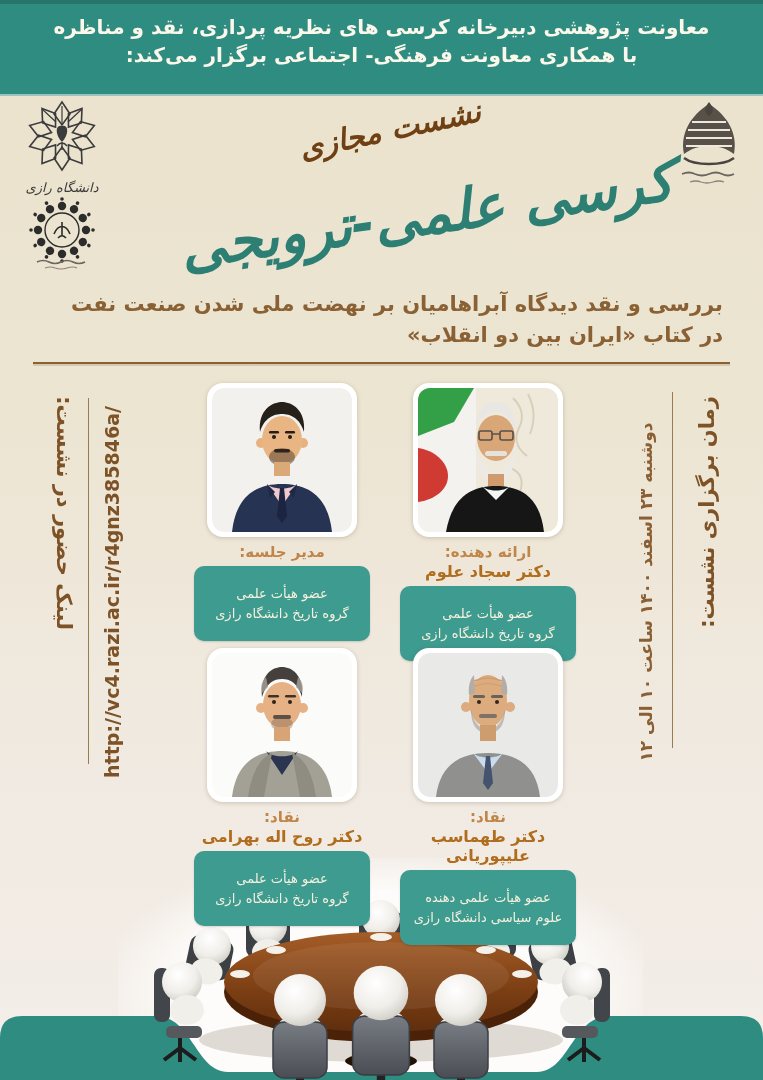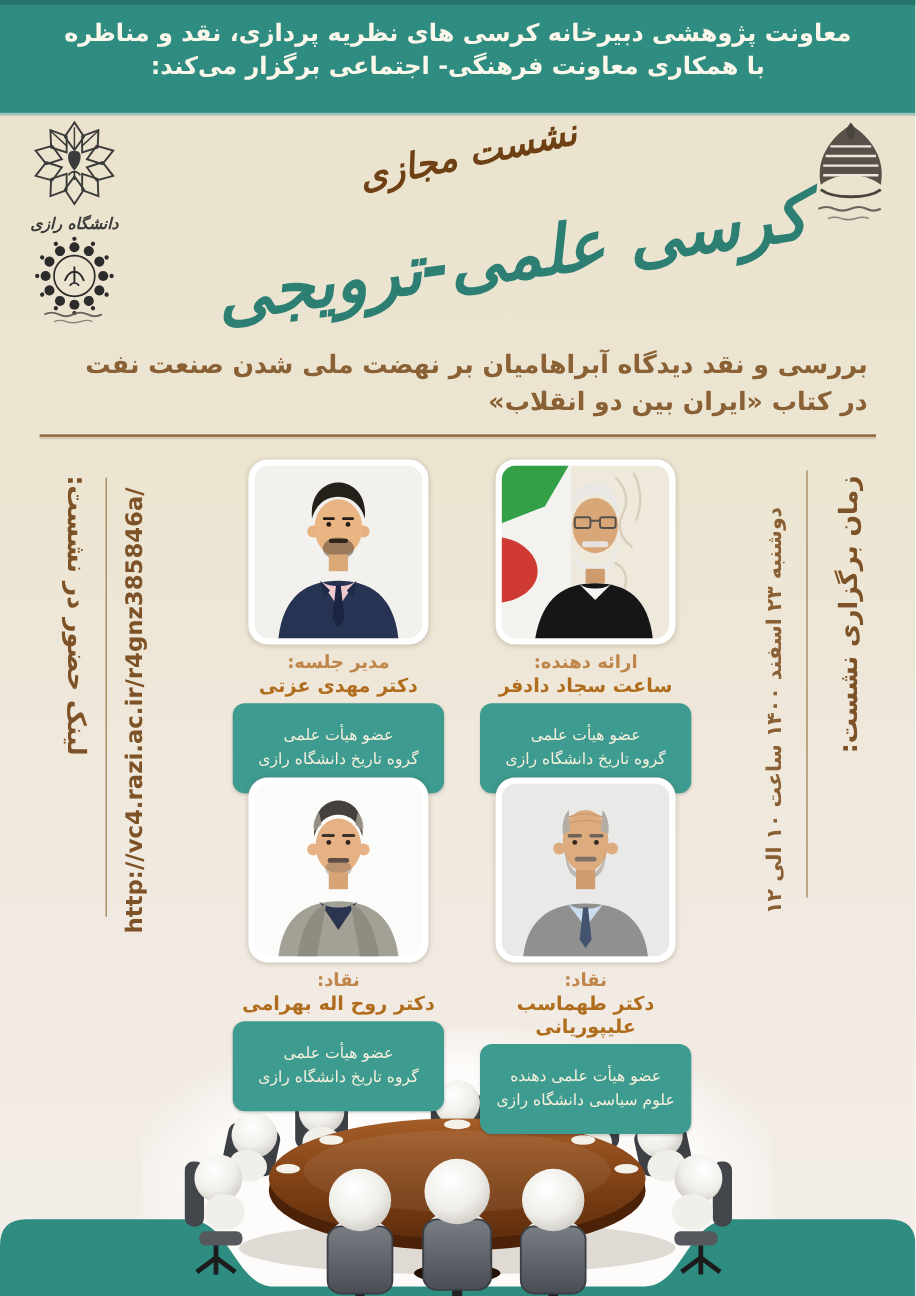--- a/index.html
+++ b/index.html
@@ -12,21 +12,21 @@
   .header{
     position:absolute;top:0;left:0;right:0;height:90px;background:#2f8c81;
     border-top:4px solid #27746b;border-bottom:2px solid #9cc4be;
     color:#fbf7ea;text-align:center;direction:rtl;z-index:5;
   }
   .header .l1{margin-top:11px;font-size:20px;font-weight:700;letter-spacing:.5px;}
   .header .l2{margin-top:4px;font-size:20px;font-weight:700;letter-spacing:1px;}
   
   .logo-box{position:absolute;text-align:center;z-index:4;}
   .logo-razi{left:16px;top:98px;width:92px;}
-  .logo-razi .cap{font-size:13px;font-style:italic;font-weight:700;color:#3a3a3a;margin-top:-2px;direction:rtl;}
+  .logo-razi .cap{font-size:13px;font-style:italic;font-weight:400;color:#3a3a3a;margin-top:-2px;direction:rtl;}
   .logo-assoc{left:26px;top:196px;width:72px;}
   .logo-council{right:12px;top:100px;width:84px;}
   
   .title-kicker{
     position:absolute;left:290px;top:112px;width:200px;text-align:center;direction:rtl;
     transform:rotate(-12deg);font-size:30px;font-weight:800;font-style:italic;color:#6e4013;z-index:4;
   }
   .title-main{
     position:absolute;left:235px;top:178px;width:440px;text-align:center;direction:rtl;
     transform:rotate(-8deg);font-size:56px;font-weight:800;font-style:italic;color:#2d7f74;z-index:4;
@@ -176,21 +176,20 @@
         <rect x="57" y="43" width="10" height="2.4" rx="1.2" fill="#241d18"></rect>
           <rect x="73" y="43" width="10" height="2.4" rx="1.2" fill="#241d18"></rect>
         <rect x="62" y="74" width="16" height="14" fill="#dba878"></rect>
         <path d="M20,144 C24,108 44,96 70,96 C96,96 116,108 120,144 Z" fill="#263352"></path>
         <path d="M55,96 L70,118 L85,96 C79,102 61,102 55,96 Z" fill="#f0c9cd"></path>
         <path d="M68,100 L72,100 L75,128 L70,135 L65,128 Z" fill="#1b2440"></path>
         <path d="M55,96 L63,104 L58,110 Z M85,96 L77,104 L82,110 Z" fill="#1d2947"></path>
       </svg>
     </div>
     <div class="role">مدیر جلسه:</div>
-    <div class="name">دکتر مهدی عزتی</div>
     <div class="badge">
       <div>عضو هیأت علمی</div>
       <div>گروه تاریخ دانشگاه رازی</div>
     </div>
   </div>
 
   <div class="card c2">
     <div class="photo-frame">
       <svg width="140" height="144" viewBox="0 0 140 144">
         <rect width="140" height="144" rx="12" fill="#efe9dc"></rect>
@@ -207,21 +206,21 @@
         <rect x="67" y="63" width="22" height="5" rx="2.5" fill="#e5e2de"></rect>
         <rect x="61" y="43" width="13" height="9" rx="2" fill="none" stroke="#55504a" stroke-width="1.6"></rect>
         <rect x="82" y="43" width="13" height="9" rx="2" fill="none" stroke="#55504a" stroke-width="1.6"></rect>
         <path d="M74,46 H82" stroke="#55504a" stroke-width="1.6"></path>
         <rect x="70" y="86" width="16" height="12" fill="#cf9a6c"></rect>
         <path d="M28,144 C34,110 52,98 78,98 C104,98 122,110 126,144 Z" fill="#161616"></path>
         <path d="M64,98 L78,112 L92,98 C86,104 70,104 64,98 Z" fill="#f5f5f2"></path>
       </svg>
     </div>
     <div class="role">ارائه دهنده:</div>
-    <div class="name">ساعت سجاد دادفر</div>
+    <div class="name">دکتر سجاد علوم</div>
     <div class="badge">
       <div>عضو هیأت علمی</div>
       <div>گروه تاریخ دانشگاه رازی</div>
     </div>
   </div>
 
   <div class="card c3">
     <div class="photo-frame">
       <svg width="140" height="144" viewBox="0 0 140 144">
         <rect width="140" height="144" rx="12" fill="#fbfbfa"></rect>

